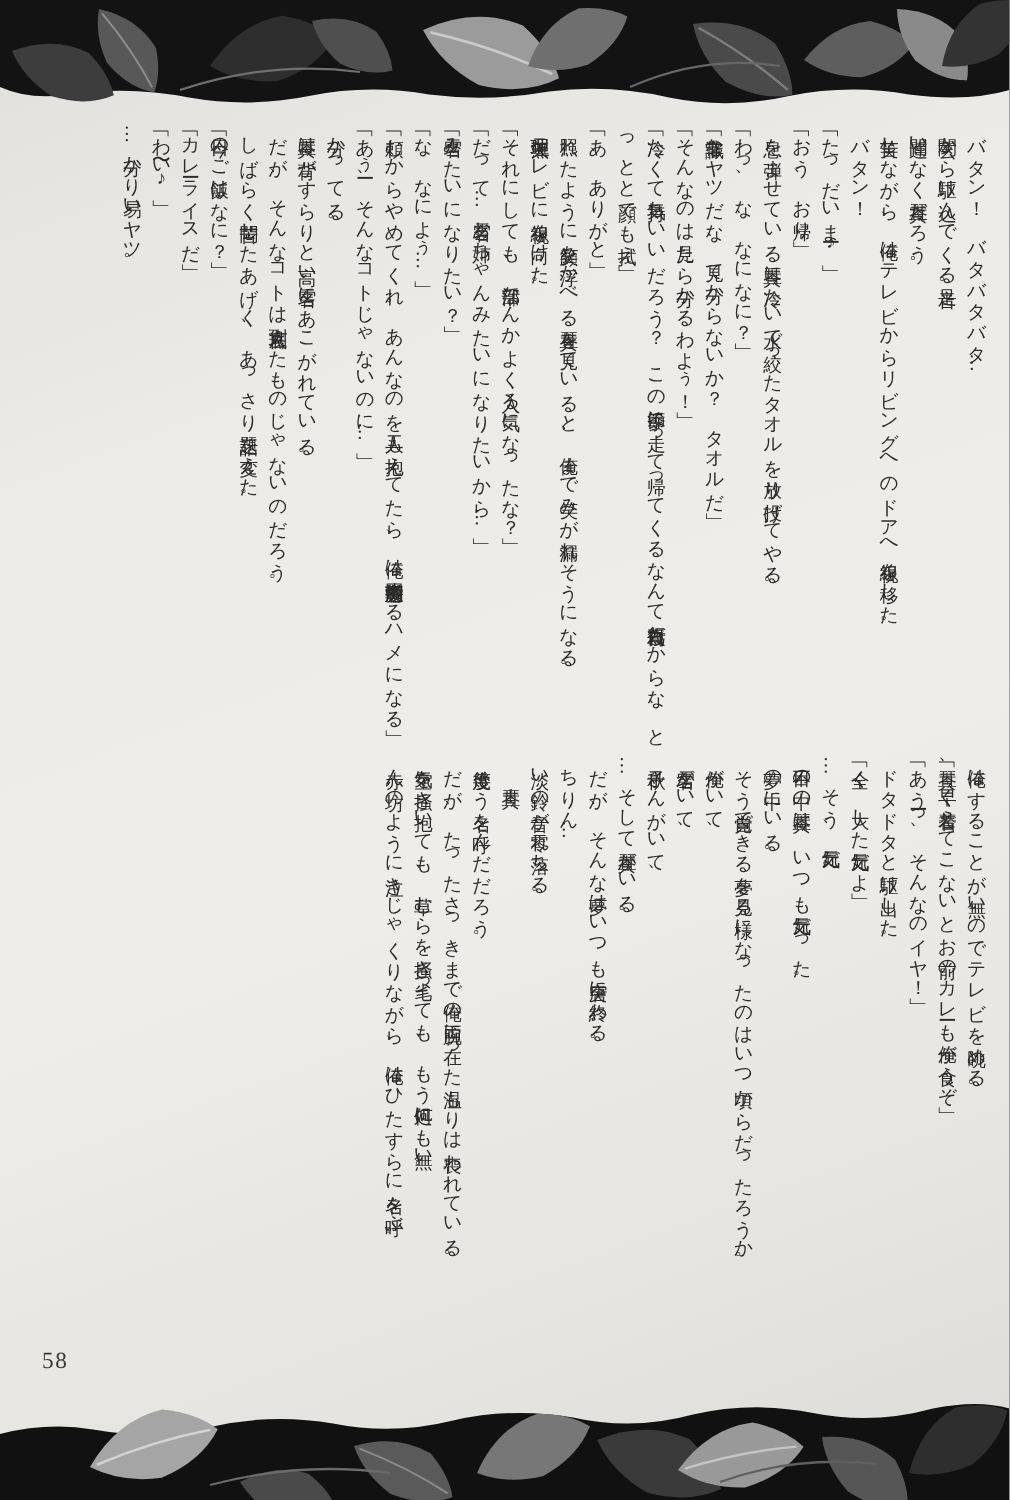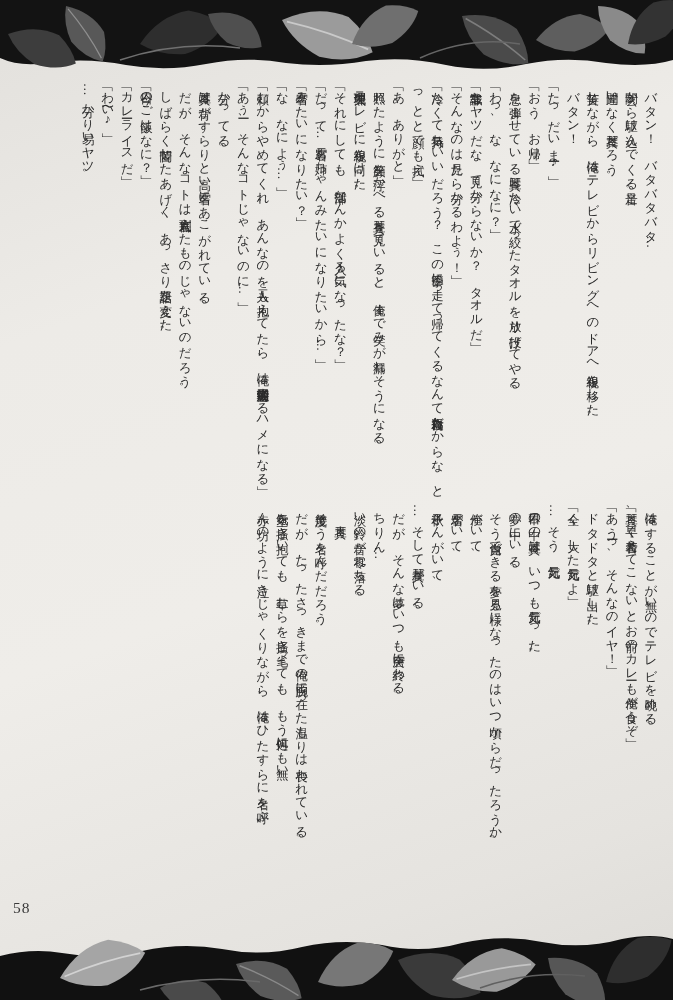--- a/index.html
+++ b/index.html
@@ -25,21 +25,21 @@
   .section-bottom { top:504px; right:13px; height:392px; max-width:646px; }
   .gap-xs { margin-block-end:10px; }
   .gap-sm { margin-block-end:14px; }
   .gap-md { margin-block-end:22px; }
   .gap-xl { margin-block-end:108px; }
   .indent { text-indent:1em; }
   .band { position:absolute; left:0; width:673px; display:block; }
   .band-top { top:0; }
   .band-bottom { bottom:0; }
   .page-number {
-    position:absolute; left:13px; top:899px;
+    position:absolute; left:28px; top:899px;
     font-size:15.5px; color:#3a3a3a; letter-spacing:1px;
   }
 </style>
 </head>
 <body>
 
 <div class="page">
 
   <svg class="band band-top" height="74" viewBox="0 0 673 74" preserveAspectRatio="none" aria-hidden="true">
     <defs>

